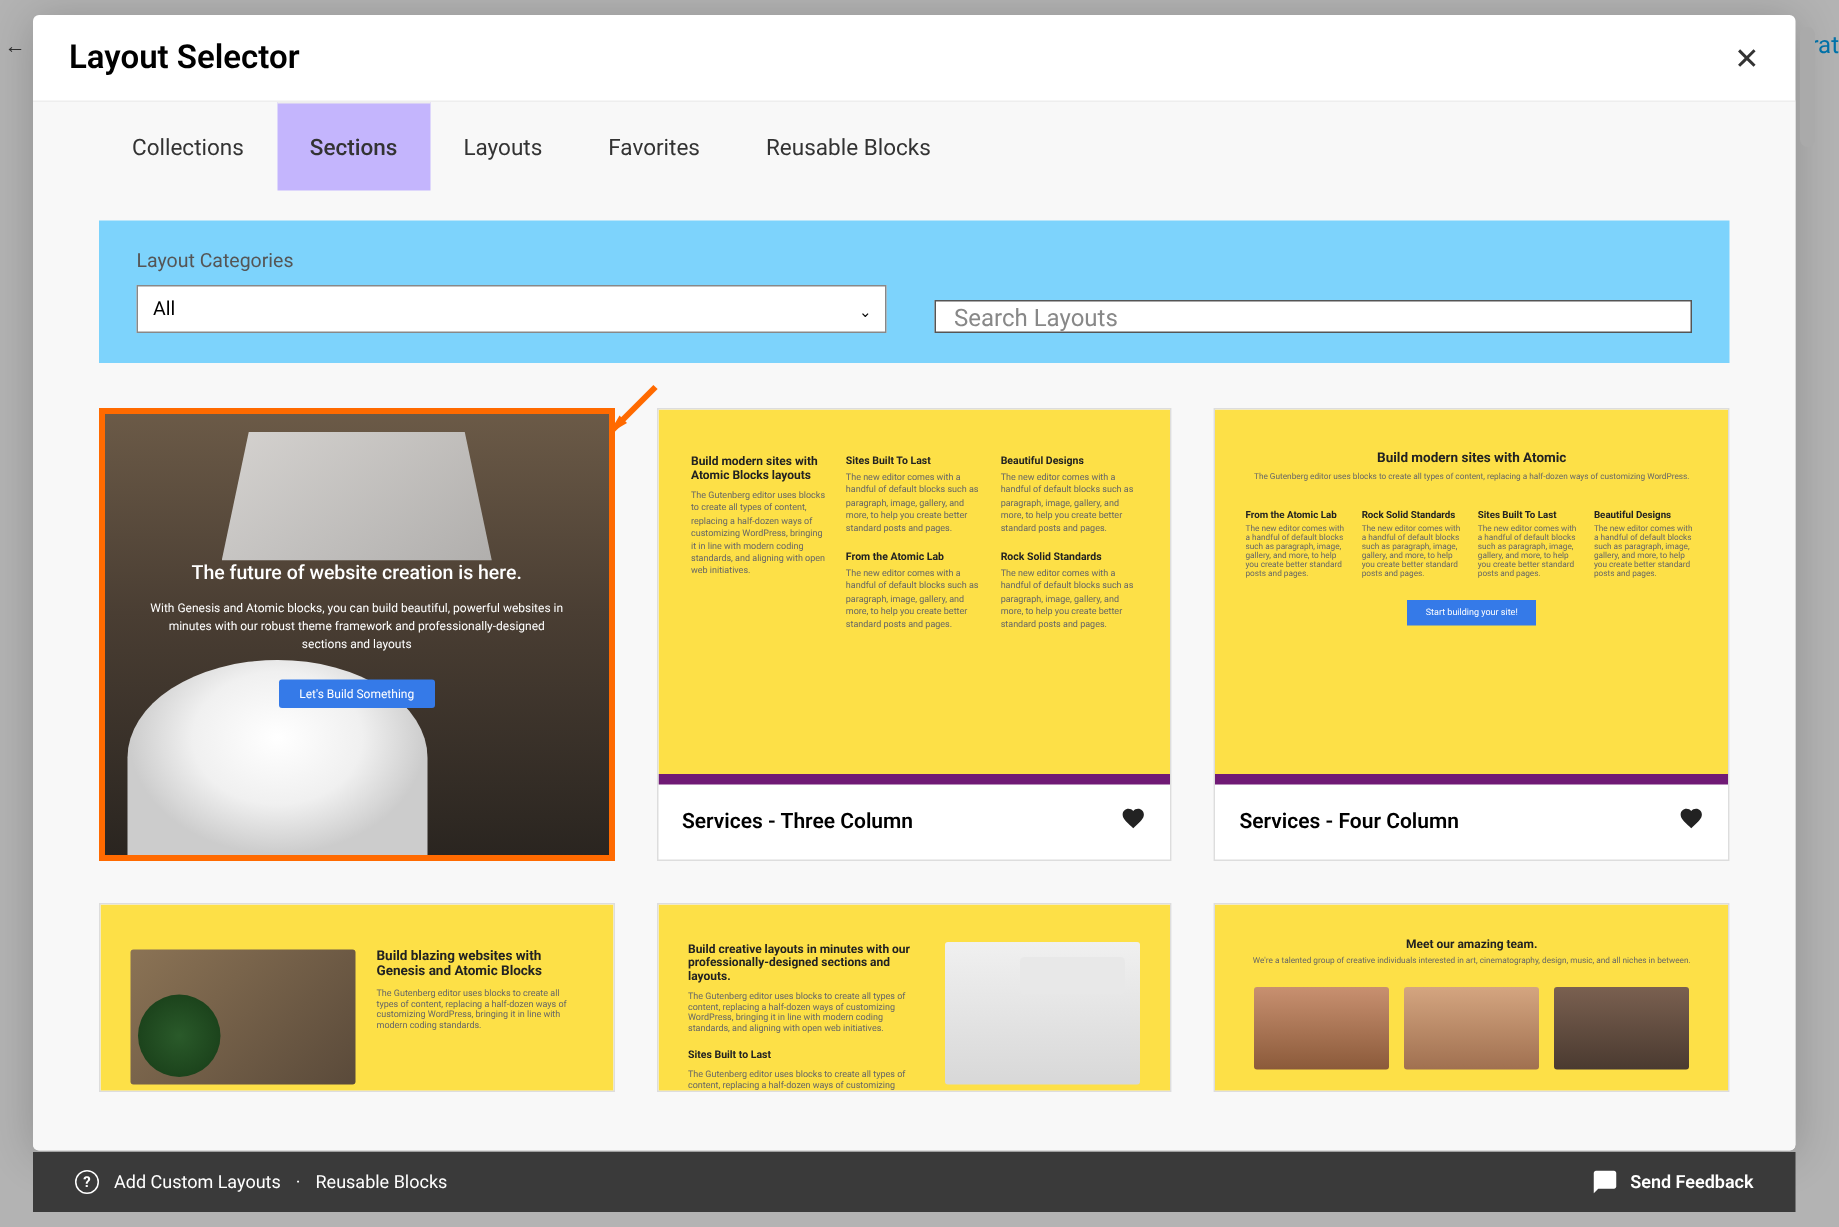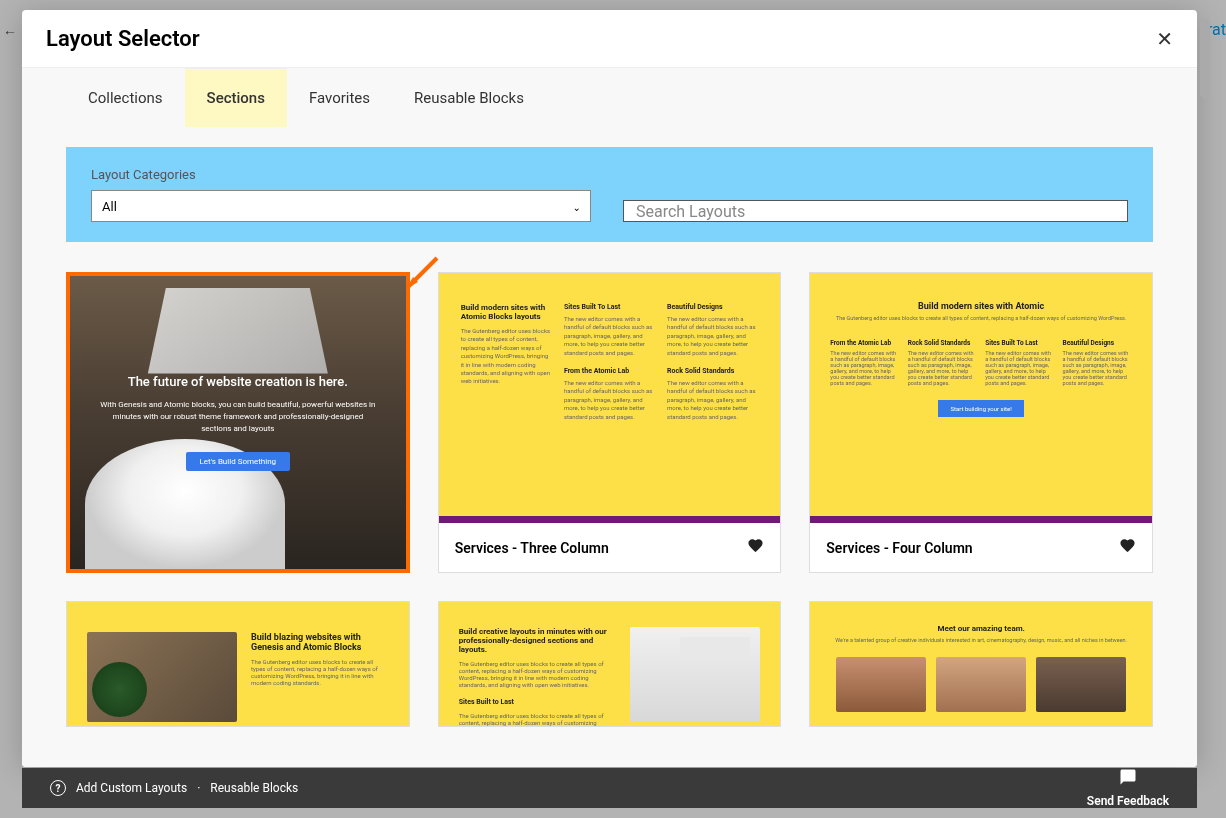--- a/index.html
+++ b/index.html
@@ -8,21 +8,21 @@
 .backdrop .stray-text { position: absolute; right: 0; top: 20px; color: #0073aa; font-size: 16px; padding-left: 44px; }
 .backdrop .arrow-back { position: absolute; left: 3px; top: 22px; font-size: 14px; color: #333; }
 .modal { position: absolute; top: 10px; left: 22px; width: 1175px; height: 757px; background: #fff; border-radius: 4px; overflow: hidden; box-shadow: 0 3px 30px rgba(0,0,0,.2); }
 .modal-scroll { position: absolute; right: -15px; top: 8px; width: 10px; height: 80px; background: #aaa; border-radius: 5px; }
 .modal-header { display: flex; justify-content: space-between; align-items: center; padding: 16px 24px; border-bottom: 1px solid #eee; }
 .modal-title { font-size: 22px; font-weight: 600; }
 .close-btn { font-size: 20px; cursor: pointer; color: #333; background: none; border: none; }
 .modal-body { background: #f8f8f8; height: calc(100% - 58px); overflow: hidden; }
 .tabs { display: flex; background: #f8f8f8; padding-left: 44px; }
 .tab { padding: 20px 22px; font-size: 15px; color: #333; cursor: pointer; background: transparent; border: none; }
-.tab.active { background: #fef9c3; font-weight: 500; border-top: 1px solid #eee; }
+.tab.active { background: #c4b5fd; font-weight: 500; border-top: 1px solid #eee; }
 .filter-bar { margin: 20px 44px 0; background: #7dd3fc; padding: 20px 25px; display: flex; justify-content: space-between; align-items: flex-end; }
 .filter-left { width: 500px; }
 .filter-label { font-size: 13px; color: #555; margin-bottom: 8px; display: block; }
 .select-wrap { position: relative; }
 .select { width: 100%; height: 32px; border: 1px solid #888; background: #fff; padding: 0 10px; font-size: 13px; appearance: none; }
 .select-caret { position: absolute; right: 10px; top: 12px; pointer-events: none; font-size: 10px; }
 .search-input { width: 505px; height: 22px; border: 1.5px solid #555; padding: 0 12px; font-size: 16px; }
 .search-input::placeholder { color: #888; }
 .arrow-callout { position: absolute; top: 255px; left: 402px; width: 40px; height: 40px; pointer-events: none; z-index: 50; }
 .grid { padding: 30px 44px; display: grid; grid-template-columns: repeat(3, 1fr); gap: 28px; }
@@ -70,40 +70,41 @@
 .prev-team .h { font-weight: 700; font-size: 8px; color: #222; margin-bottom: 4px; }
 .prev-team .sub { margin-bottom: 14px; }
 .prev-team .row { display: flex; gap: 10px; justify-content: center; }
 .prev-team .face { width: 90px; height: 55px; border-radius: 2px; }
 .prev-team .f1 { background: linear-gradient(#c89070, #8b5a3a); }
 .prev-team .f2 { background: linear-gradient(#d4a580, #a07050); }
 .prev-team .f3 { background: linear-gradient(#7a6050, #4a3a30); }
 .footer-bar { position: absolute; bottom: 10px; left: 22px; width: 1175px; height: 40px; background: #3a3a3a; color: #fff; display: flex; justify-content: space-between; align-items: center; padding: 0 28px; font-size: 12px; z-index: 100; }
 .footer-left { display: flex; align-items: center; gap: 10px; }
 .footer-left .qicon { width: 16px; height: 16px; border: 1.5px solid #fff; border-radius: 50%; display: flex; align-items: center; justify-content: center; font-size: 10px; font-weight: bold; }
-.footer-right { display: flex; align-items: center; gap: 8px; font-weight: 600; flex-direction: column; }
+.footer-right { display: flex; align-items: center; gap: 8px; font-weight: 600; }
 .row2 { height: 126px; overflow: hidden; }
 </style>
 </head>
 <body>
 
 <div class="backdrop">
   <span class="arrow-back">←</span>
   <span class="stray-text">rat</span>
 </div>
 
 <div class="modal">
   <div class="modal-header">
     <div class="modal-title">Layout Selector</div>
     <button class="close-btn">✕</button>
   </div>
   <div class="modal-body">
     <div class="tabs">
       <button class="tab">Collections</button>
       <button class="tab active">Sections</button>
+      <button class="tab">Layouts</button>
       <button class="tab">Favorites</button>
       <button class="tab">Reusable Blocks</button>
     </div>
 
     <div class="filter-bar">
       <div class="filter-left">
         <label class="filter-label">Layout Categories</label>
         <div class="select-wrap">
           <select class="select">
             <option>All</option>

